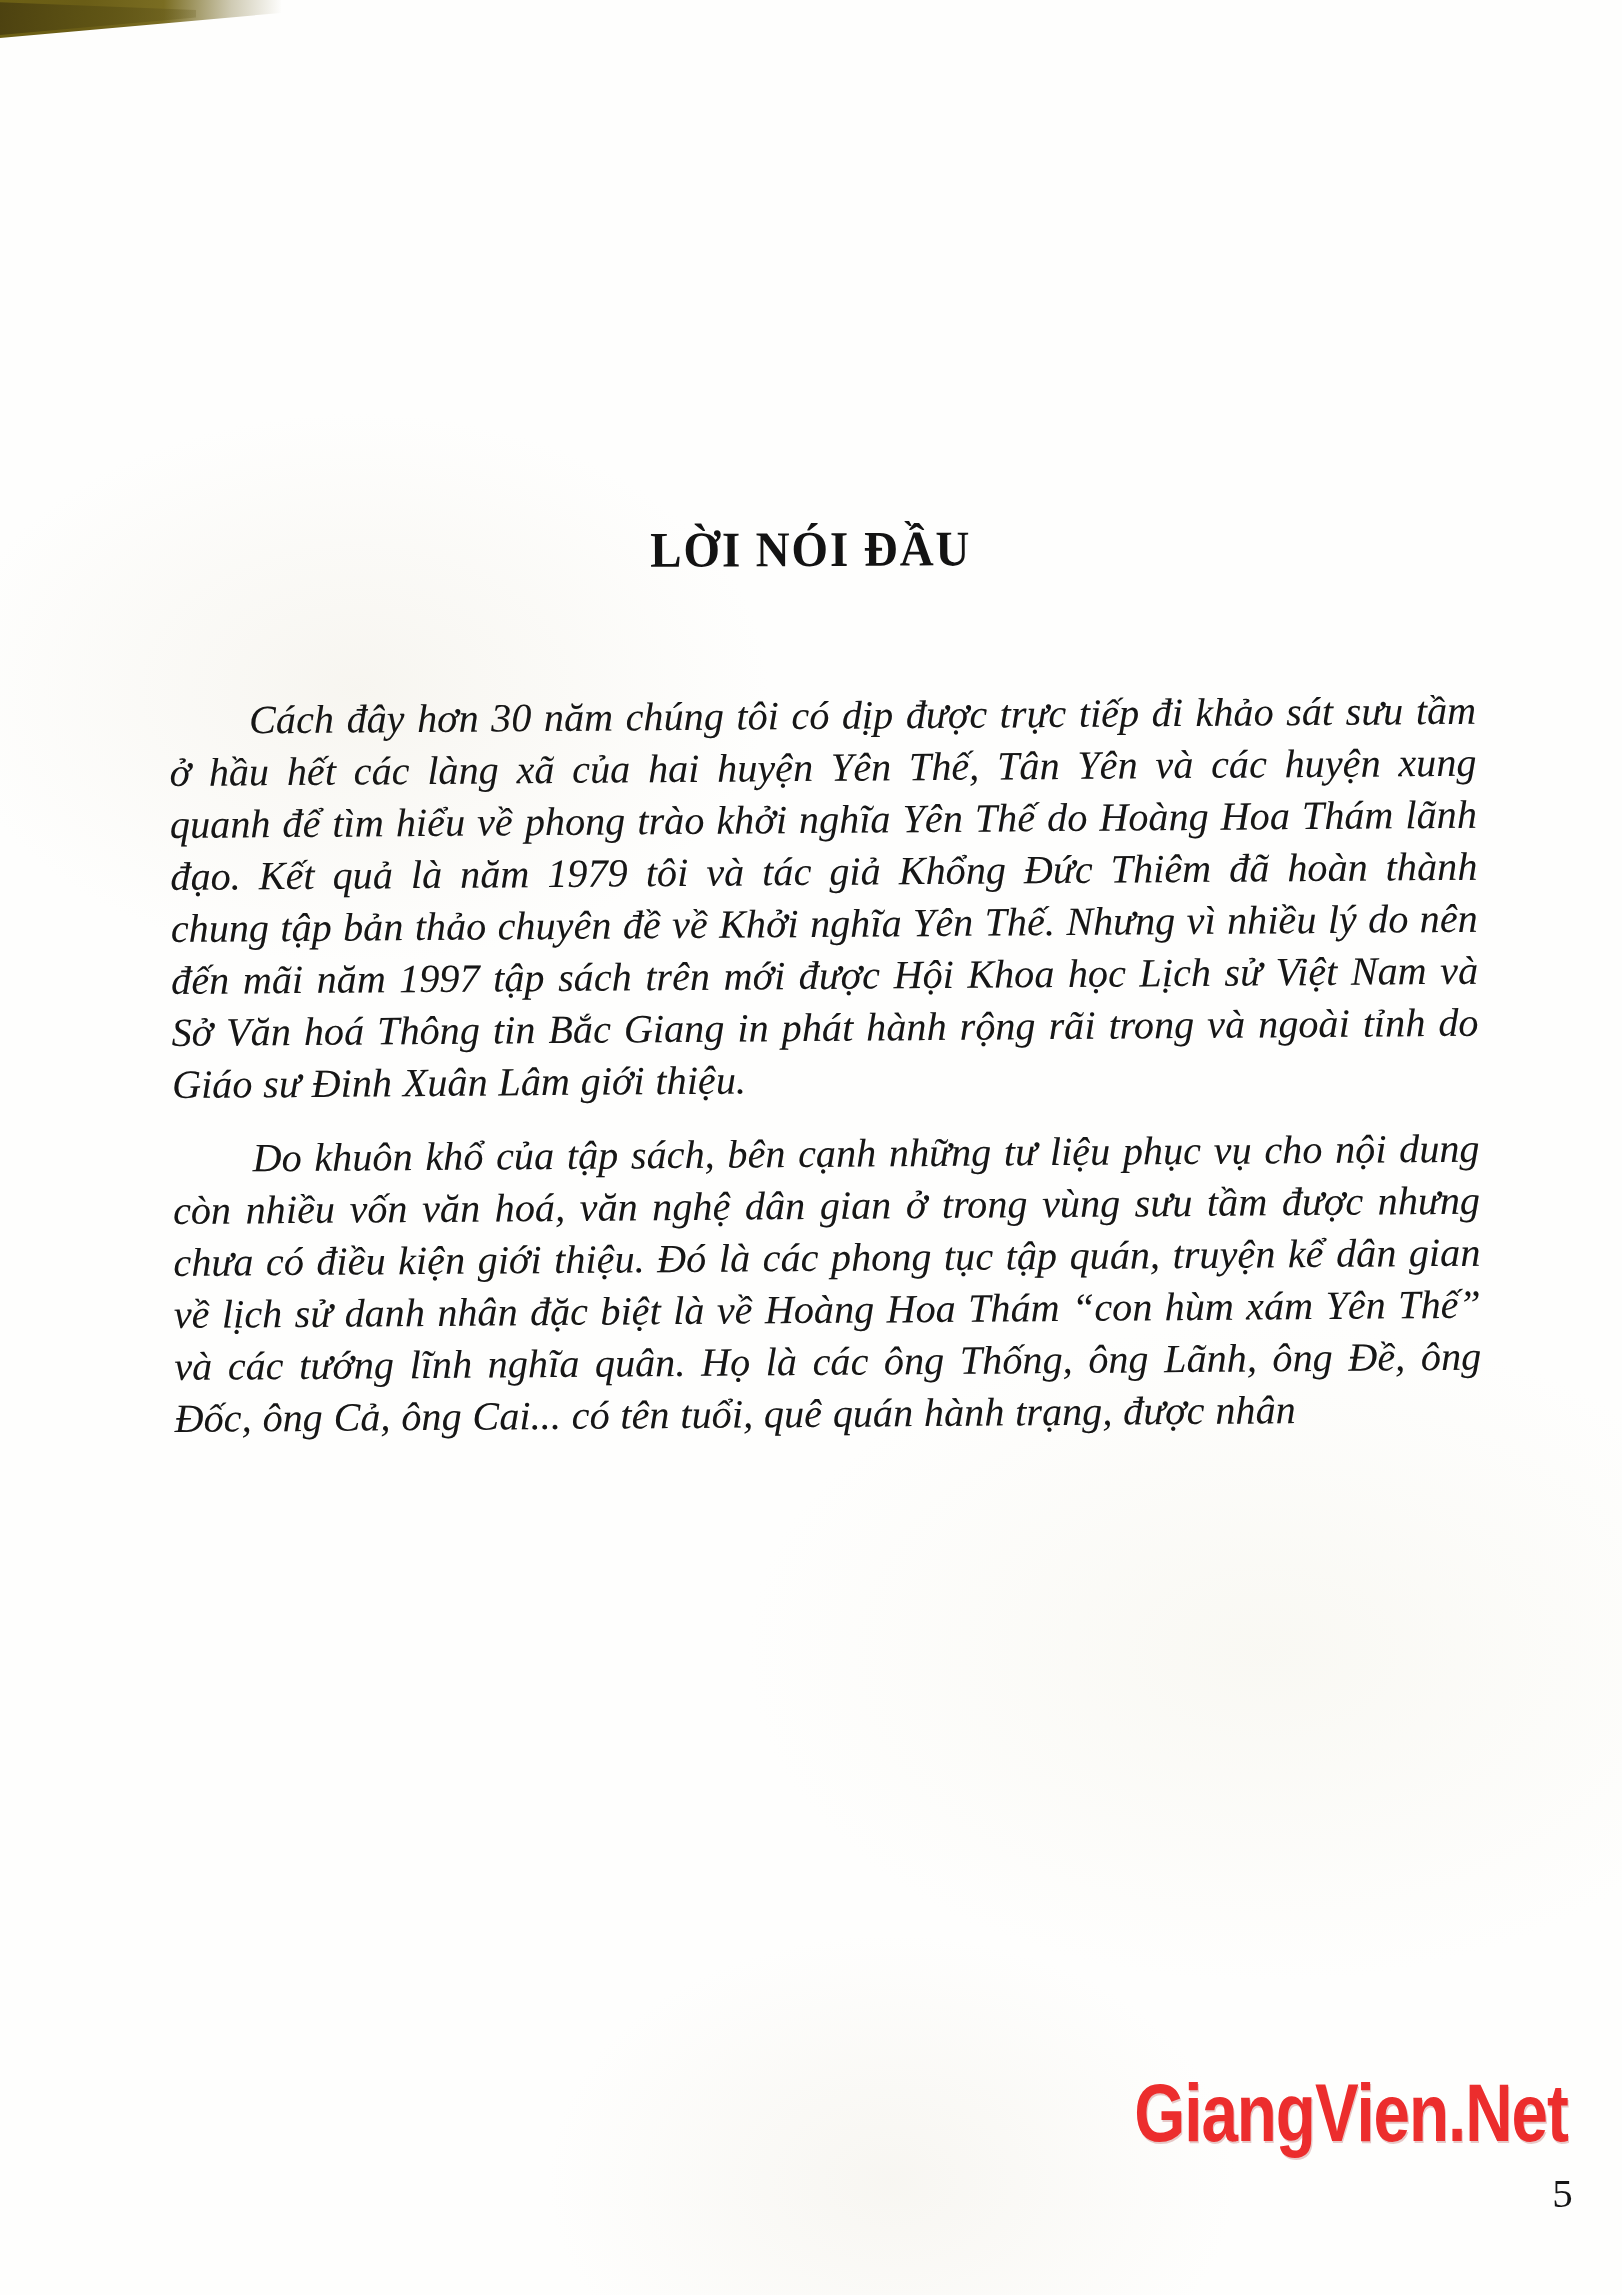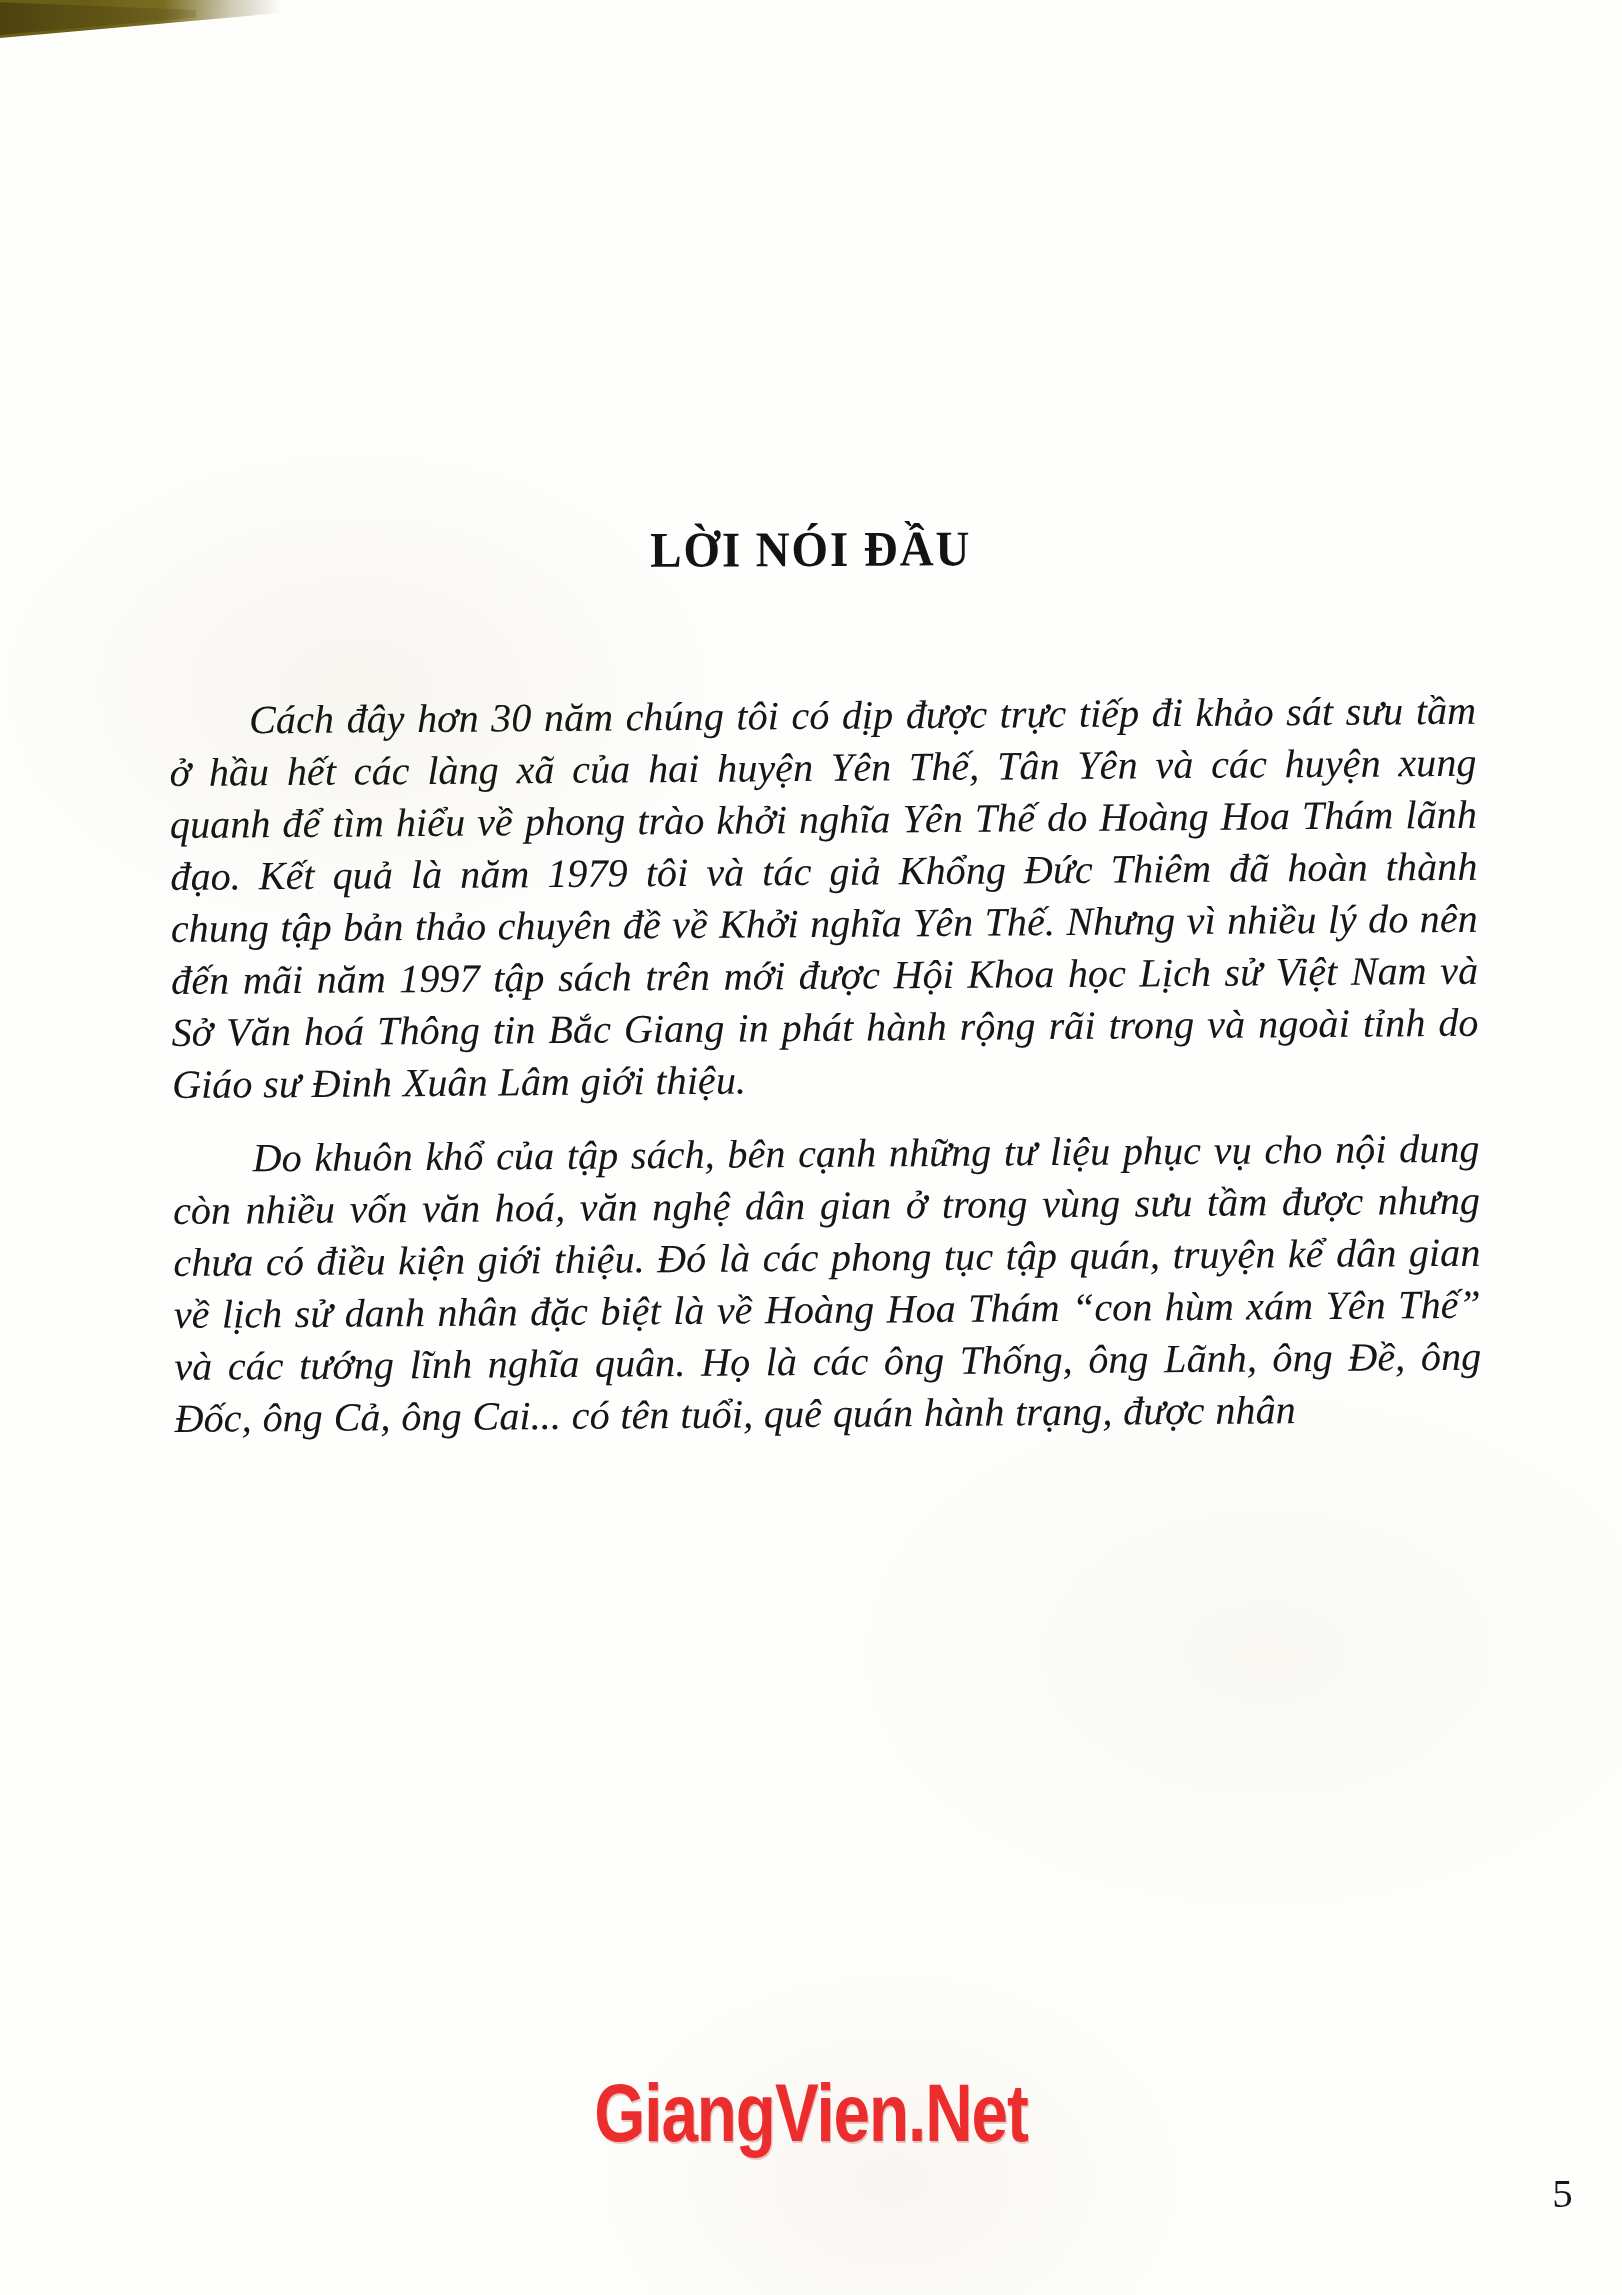--- a/index.html
+++ b/index.html
@@ -108,21 +108,21 @@
 
   
   .para { text-shadow: 0 0 0.4px rgba(0,0,0,0.28); }
 
   
   #watermark {
     position: absolute;
     left: 0;
     right: 0;
     top: 2072px;
-    text-align: center;
+    text-align: right;
     pointer-events: none;
   }
   #watermark .mark {
     display: inline-block;
     font-family: "Liberation Sans", "DejaVu Sans", sans-serif;
     font-weight: 700;
     font-size: 82px;
     line-height: 1;
     letter-spacing: -1.3px;
     color: #ec2d2d;

